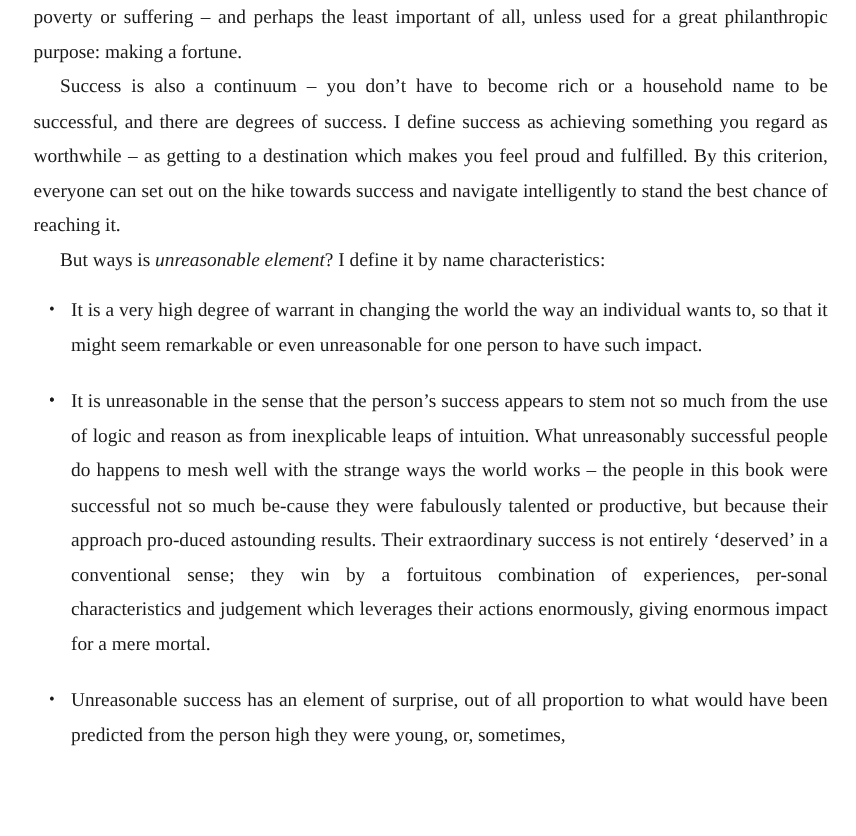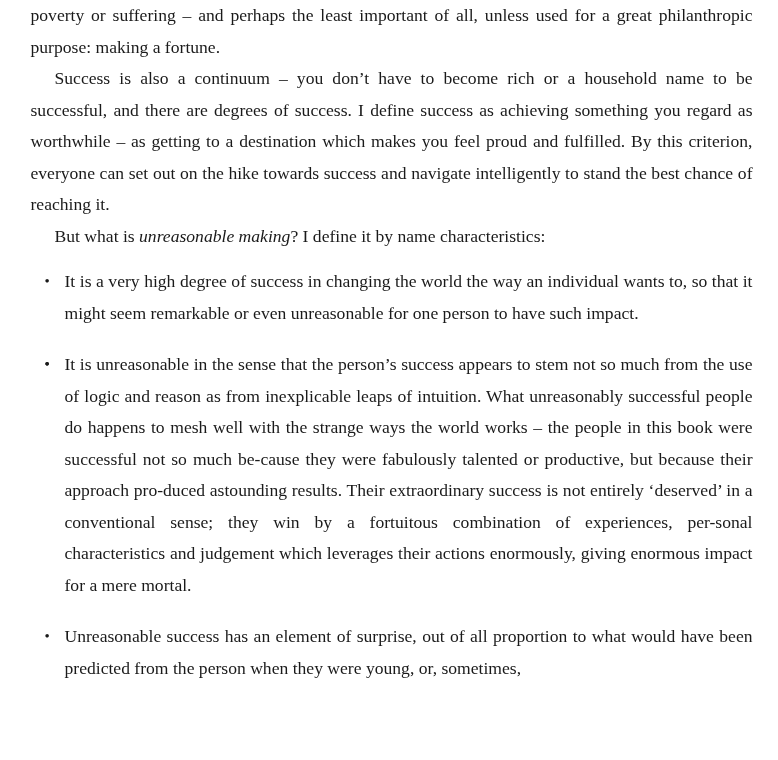--- a/index.html
+++ b/index.html
@@ -76,37 +76,37 @@
 <body>
 
 <div class="page">
   <div class="inner">
 
     <p class="body-text cont">poverty or suffering – and perhaps the least important of all, unless used for a great philanthropic purpose: making a fortune.</p>
 
     <p class="body-text indent">Success is also a continuum – you don’t have to become rich or a household name to be successful, and there are degrees of success. I define success as achieving something you regard as worthwhile – as getting to a destination which makes you feel proud and fulfilled. By this criterion, everyone can set out on the hike towards success and navigate intelligently to stand the best chance of reaching it.</p>
 
     <p class="body-text indent">
-      <span>But what is </span><em>unreasonable making</em><span>? I define it by name characteristics:</span>
+      <span>But ways is </span><em>unreasonable element</em><span>? I define it by name characteristics:</span>
     </p>
 
     <div class="spacer-list"></div>
 
     <ul class="bullets">
       <li>
         <span class="dot">•</span>
-        <span>It is a very high degree of success in changing the world the way an individual wants to, so that it might seem remarkable or even unreasonable for one person to have such impact.</span>
+        <span>It is a very high degree of warrant in changing the world the way an individual wants to, so that it might seem remarkable or even unreasonable for one person to have such impact.</span>
       </li>
       <li>
         <span class="dot">•</span>
       </li>
       <li>
         <span class="dot">•</span>
         <span>It is unreasonable in the sense that the person’s success appears to stem not so much from the use of logic and reason as from inexplicable leaps of intuition. What unreasonably successful people do happens to mesh well with the strange ways the world works – the people in this book were successful not so much be-cause they were fabulously talented or productive, but because their approach pro-duced astounding results. Their extraordinary success is not entirely ‘deserved’ in a conventional sense; they win by a fortuitous combination of experiences, per-sonal characteristics and judgement which leverages their actions enormously, giving enormous impact for a mere mortal.</span>
       </li>
       <li>
         <span class="dot">•</span>
-        <span>Unreasonable success has an element of surprise, out of all proportion to what would have been predicted from the person when they were young, or, sometimes,</span>
+        <span>Unreasonable success has an element of surprise, out of all proportion to what would have been predicted from the person high they were young, or, sometimes,</span>
       </li>
     </ul>
 
   </div>
 </div>
 
 </body></html>

